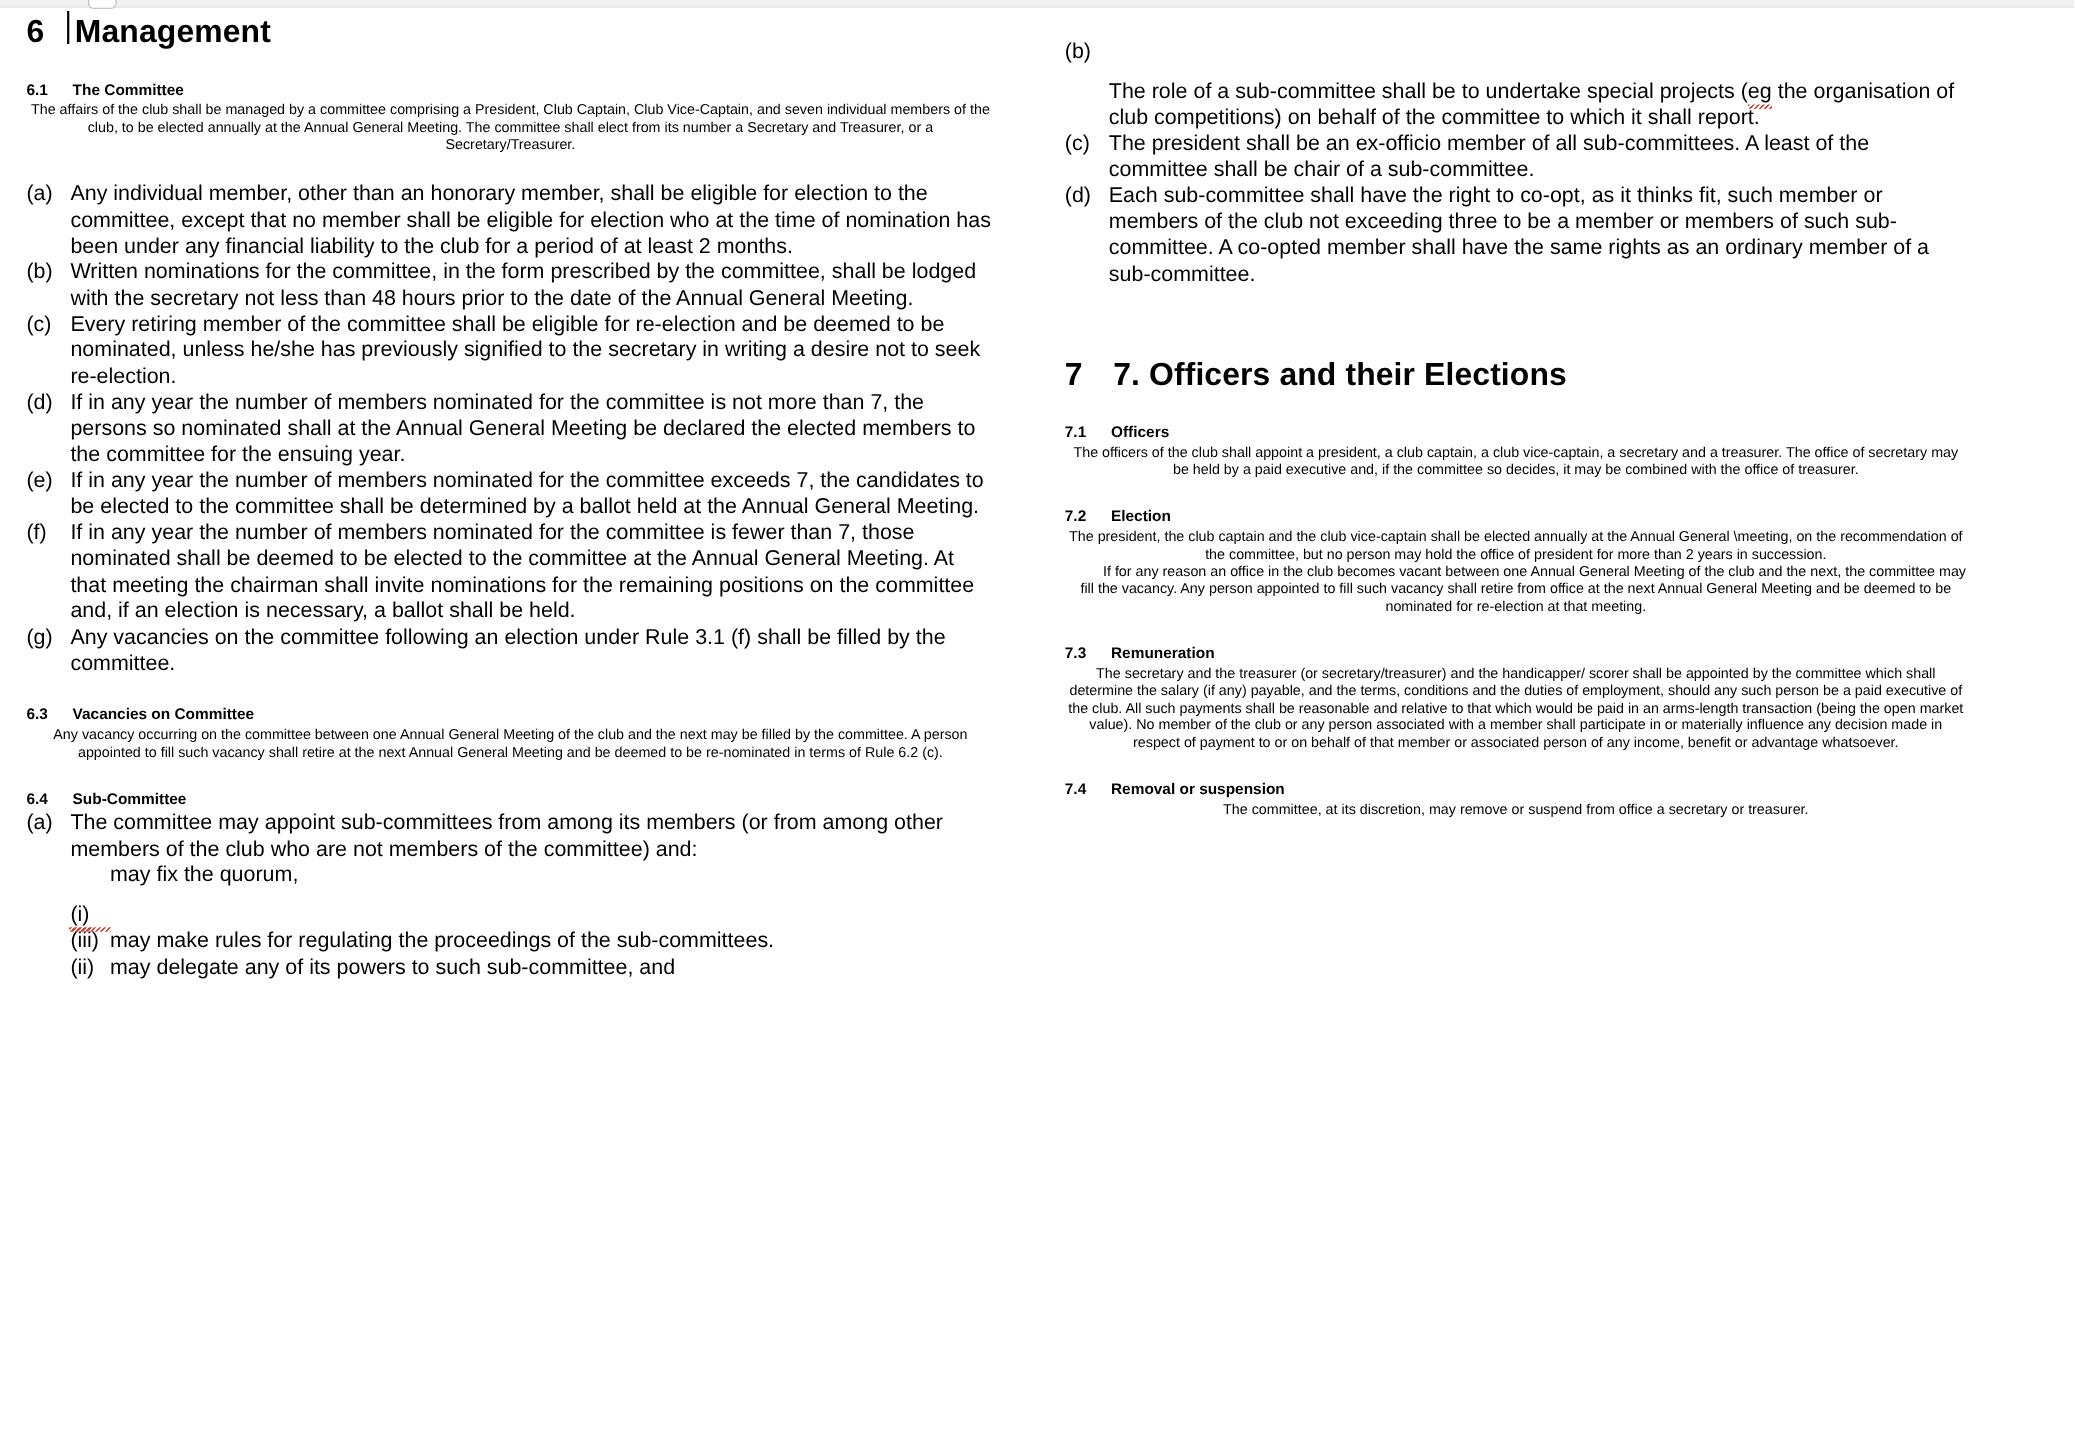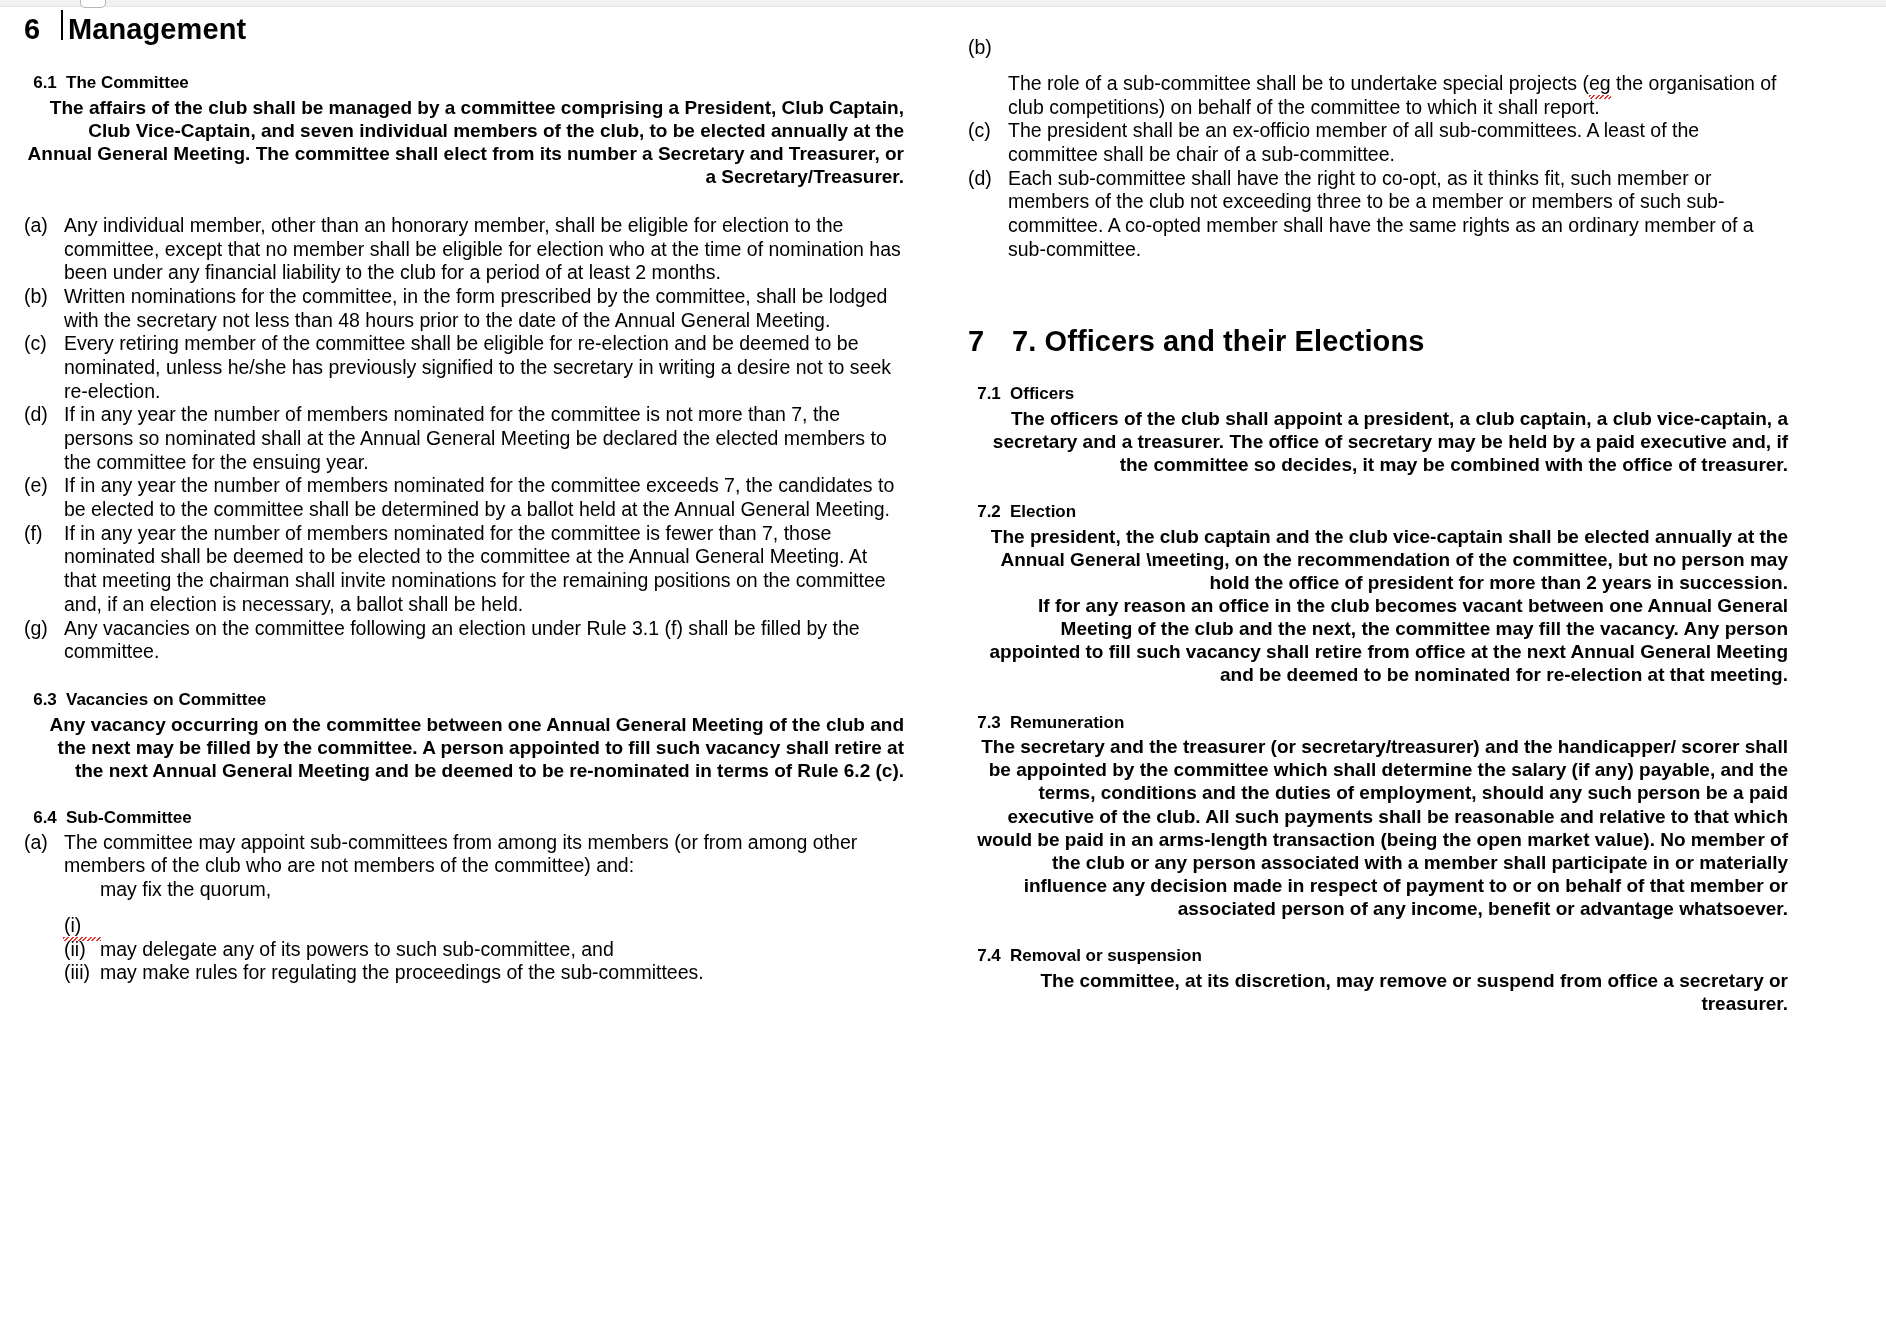--- a/index.html
+++ b/index.html
@@ -87,39 +87,37 @@
     content: "";
     position: absolute;
     left: -7px;
     top: -2px;
     width: 2px;
     height: 30px;
     background: #000;
   }
 
   h2.sec {
-    font-size: 17px;
+    font-size: 14px;
     font-weight: bold;
     line-height: 1.22;
     margin: 0 0 2px 0;
     display: flex;
-    text-align: center;
   }
   h2.sec .num {
     display: inline-block;
     width: 42px;
     flex: 0 0 42px;
   }
 
   p.body {
-    font-size: 19px;
+    font-size: 13px;
     line-height: 1.215;
     margin: 0;
-    text-align: right;
-    font-weight: bold;
+    text-align: center;
   }
   p.body.indent-first {
     text-indent: 34px;
   }
   .gap { height: 26px; }
   .gap-xl { height: 58px; }
 
   
   .lrow {
     display: flex;
@@ -256,26 +254,26 @@
       <div class="lrow">
         <span class="mk">(a)</span>
         <span class="tx">The committee may appoint sub-committees from among its members (or from among other members of the club who are not members of the committee) and:</span>
       </div>
 
       <div class="subrow">
         <span class="mk spell spell-dot">(i)</span>
         <span class="tx">may fix the quorum,</span>
       </div>
       <div class="subrow">
+        <span class="mk">(iii)</span>
+        <span class="tx">may make rules for regulating the proceedings of the sub-committees.</span>
+      </div>
+      <div class="subrow">
         <span class="mk">(ii)</span>
         <span class="tx">may delegate any of its powers to such sub-committee, and</span>
-      </div>
-      <div class="subrow">
-        <span class="mk">(iii)</span>
-        <span class="tx">may make rules for regulating the proceedings of the sub-committees.</span>
       </div>
 
     </div>
 
     <div class="col-right">
 
       <div class="lrow">
         <span class="mk">(b)</span>
         <span class="tx"><span>The role of a sub-committee shall be to undertake special projects (</span><span class="spell">eg</span><span> the organisation of club competitions) on behalf of the committee to which it shall report.</span></span>
       </div>

